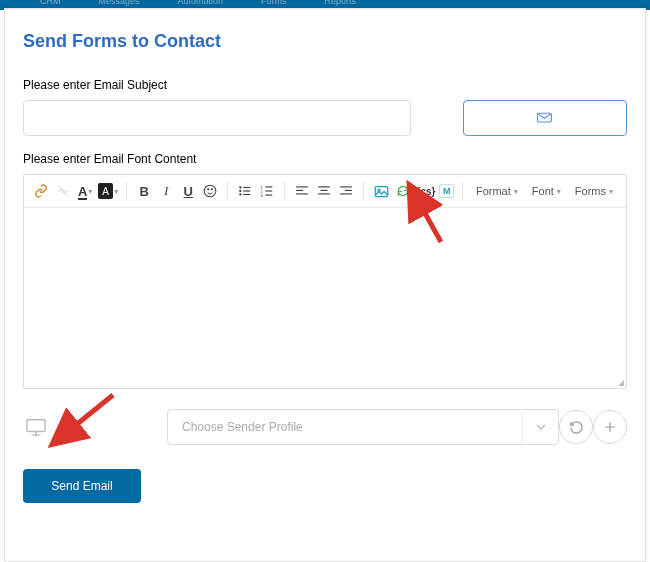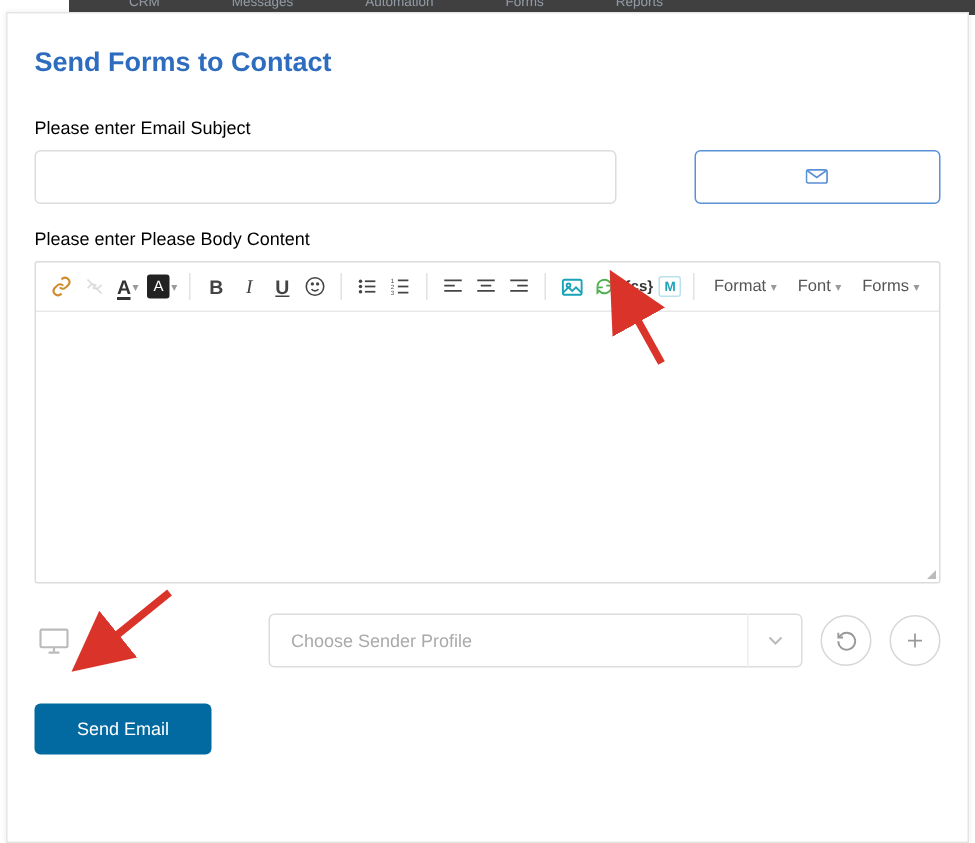--- a/index.html
+++ b/index.html
@@ -5,27 +5,26 @@
     * { box-sizing: border-box; margin: 0; padding: 0; }
     body {
       font-family: -apple-system, BlinkMacSystemFont, "Segoe UI", Arial, sans-serif;
       background: #fff;
       width: 650px;
       height: 562px;
       overflow: hidden;
       position: relative;
     }
     .top-nav {
-      background: #404040;
+      background: #0369a1;
       height: 10px;
       display: flex;
-      gap: 48px;
+      gap: 38px;
       padding-left: 40px;
       overflow: hidden;
-      margin-left: 46px;
     }
     .top-nav span { color: #c8d7e8; font-size: 9px; line-height:1; margin-top:-3px; opacity:.6; }
     .modal {
       position: absolute;
       top: 8px; left: 4px; right: 4px; bottom: 0;
       background: #fff;
       border: 1px solid #e5e5e5;
       padding: 22px 18px 16px 18px;
       box-shadow: 0 0 4px rgba(0,0,0,.08);
     }
@@ -56,21 +55,21 @@
     .tbtn.orange { color: #d18a2c; }
     .tbtn.green { color: #4caf50; }
     .tbtn.faded { opacity:.35; }
     .tbtn.boxed { background:#222; color:#fff; width:18px; height:16px; font-size:10px; }
     .sep { width:1px; height:18px; background:#e2e2e2; margin:0 4px; }
     .drop { font-size: 11px; color:#555; display:flex; align-items:center; gap:3px; padding:0 5px; cursor:pointer; }
     .drop .caret { font-size:8px; color:#999; }
     .editor-body { height: 180px; position:relative; }
     .resize-handle { position:absolute; right:2px; bottom:2px; width:10px; height:10px; }
     .resize-handle::before { content:""; position:absolute; right:0; bottom:0; border-left:6px solid transparent; border-bottom:6px solid #bbb; }
-    .footer-row { display:flex; align-items:center; gap:12px; margin-top: 20px; justify-content: center; }
+    .footer-row { display:flex; align-items:center; margin-top: 20px; justify-content: center; }
     .preview-toggle { display:flex; gap:6px; color:#999; }
     .device-btn { width:26px; height:22px; display:flex; align-items:center; justify-content:center; cursor:pointer; }
     .sender-select {
       flex: 1 1 auto;
       display:flex; align-items:center; justify-content:space-between;
       height: 36px; border:1px solid #dcdcdc; border-radius: 4px;
       padding: 0 0 0 14px; color:#aaa; font-size:12px;
       margin-left: 86px;
     }
     .sender-caret { width:36px; height:36px; display:flex; align-items:center; justify-content:center; border-left:1px solid #eee; color:#aaa; }
@@ -107,21 +106,21 @@
     <button class="choose-existing">
       <span>
         <svg width="15" height="12" viewBox="0 0 24 18" fill="none" stroke="#5b8fd6" stroke-width="1.8">
             <rect x="1" y="3" width="22" height="14" rx="2"></rect>
             <path d="M2 4l10 7 10-7"></path>
           </svg>
       </span>
     </button>
   </div>
 
-  <span class="label">Please enter Please Body Content</span>
+  <span class="label">Please enter Email Font Content</span>
 
   <div class="editor-wrap">
     <div class="toolbar">
       <span class="tbtn orange">
         <svg width="14" height="14" viewBox="0 0 24 24" fill="none" stroke="#d18a2c" stroke-width="2.4">
             <path d="M10 13a5 5 0 0 0 7 0l3-3a5 5 0 0 0-7-7l-1 1"></path>
             <path d="M14 11a5 5 0 0 0-7 0l-3 3a5 5 0 0 0 7 7l1-1"></path>
           </svg>
       </span>
       <span class="tbtn faded">

